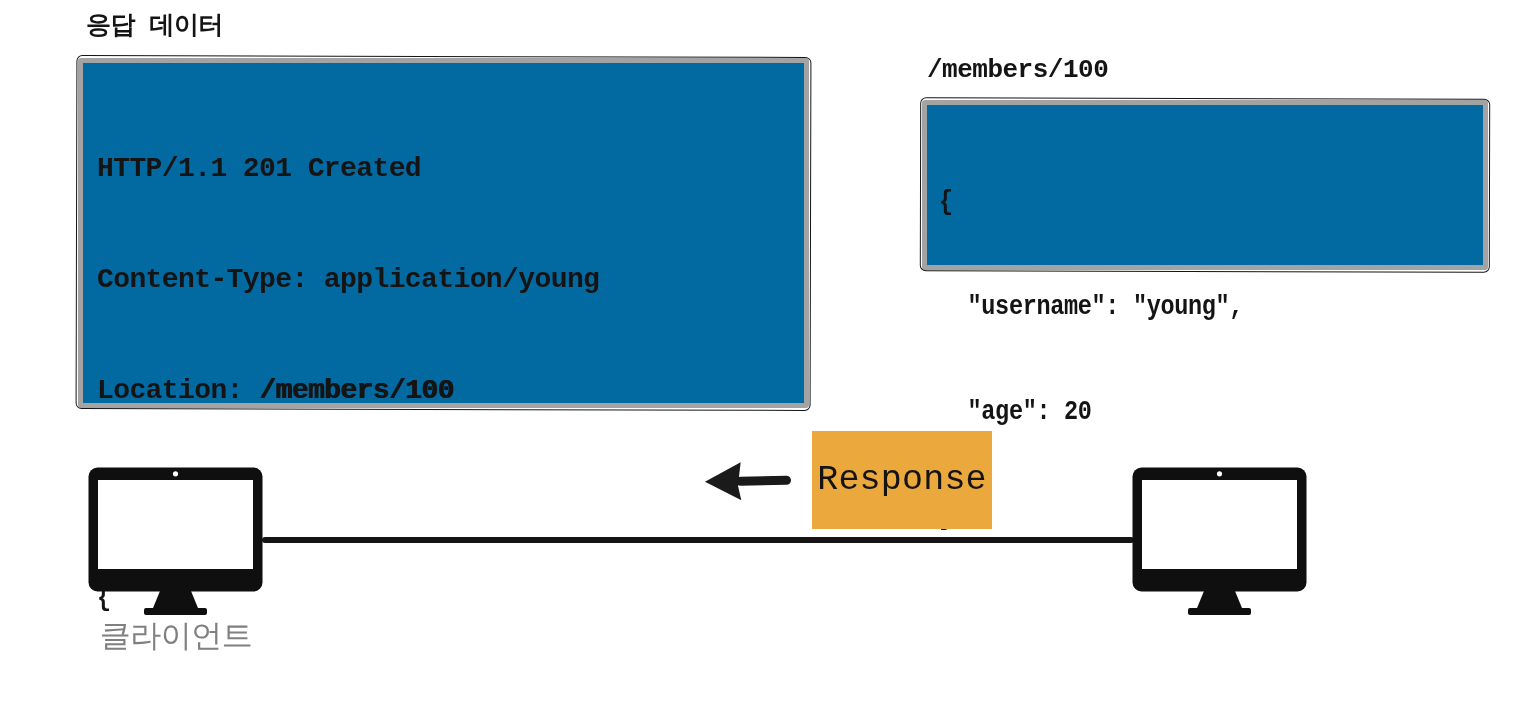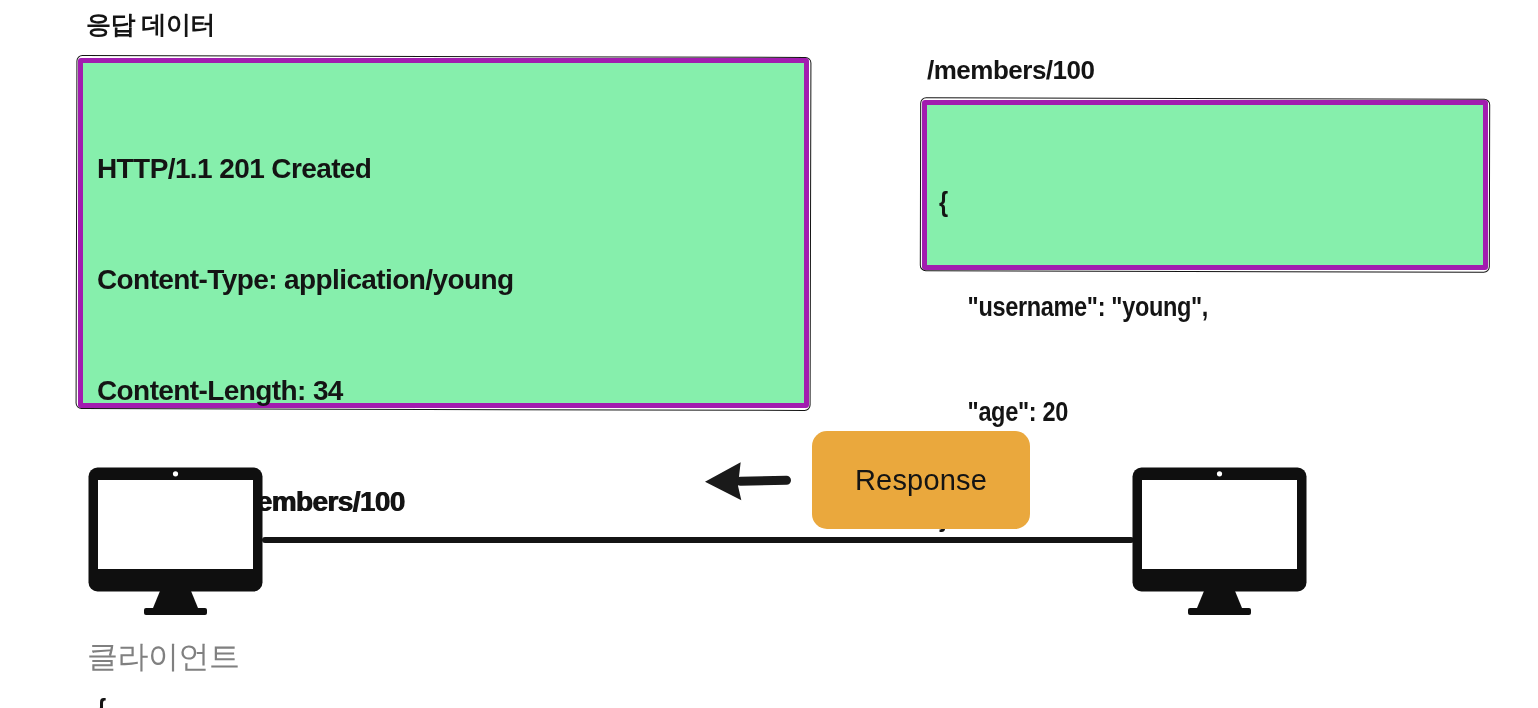--- a/index.html
+++ b/index.html
@@ -1,30 +1,30 @@
 <!DOCTYPE html>
 <html><head>
 <meta charset="utf-8">
 <style>
   * { margin:0; padding:0; box-sizing:border-box; }
   html,body { background:#ffffff; }
   .canvas {
     position:relative;
     width:1538px; height:708px;
     background:#ffffff;
-    font-family:Liberation Sans, sans-serif;
+    font-family:Liberation Mono, monospace;
     color:#141414;
     overflow:hidden;
   }
   
   .sketch-box {
     position:absolute;
-    border:5px solid #a21caf;
+    border:5px solid #a3a3a3;
     border-radius:3px;
-    background:#86efac;
+    background:#0369a1;
   }
   .sketch-box::before {
     content:"";
     position:absolute;
     inset:-7px;
     border:1.6px solid #141414;
     border-radius:6px;
     transform:rotate(.14deg);
     pointer-events:none;
   }
@@ -41,52 +41,51 @@
   }
   #response-box .json-body { margin-top:30px; }
   .json-indent { padding-left:34px; }
   .url-label {
     position:absolute; left:927px; top:55px;
     font-size:26px; font-weight:700; letter-spacing:-0.5px;
   }
   #resource-box { left:922px; top:100px; width:566px; height:170px; padding:9px 12px; }
   #resource-box .json-body { line-height:35px; }
   .response-badge {
-    position:absolute; left:812px; top:431px; width:218px; height:98px;
+    position:absolute; left:812px; top:431px; width:180px; height:98px;
     background:#EAA83D;
     display:flex; align-items:center; justify-content:center;
-    font-size:29px; font-weight:400; color:#141414; letter-spacing:0.2px;border-radius:15px;
+    font-size:35px; font-weight:400; color:#141414; letter-spacing:0.2px;
   }
   .arrow-left { position:absolute; left:703px; top:457px; width:92px; height:48px; }
   .connection-line {
     position:absolute; left:262px; top:537px; width:872px; height:6px;
     background:#141414; border-radius:3px;
   }
   .monitor { position:absolute; width:175px; height:148px; }
   #client-monitor { left:88px;  top:467px; }
   #server-monitor { left:1132px; top:467px; }
   .endpoint-label {
-    position:absolute; top:636px; width:178px;
-    text-align:left; font-size:31px; color:#808080; letter-spacing:-0.5px;
+    position:absolute; top:615px; width:178px;
+    text-align:center; font-size:31px; color:#808080; letter-spacing:-0.5px;
   }
   #client-label { left:87px; }
   #server-label { left:1132px; }
 </style>
 </head>
 <body>
 
 <div class="canvas">
 
   <div class="diagram-title">응답 데이터</div>
 
   <div class="sketch-box" id="response-box">
     <div class="hdr-lines">
       <div>HTTP/1.1 201 Created</div>
       <div>Content-Type: application/young</div>
-      <div>Content-Length: 34</div>
       <div><span>Location: </span><span class="xbold">/members/100</span></div>
     </div>
     <div class="json-body">
       <div>{</div>
       
       
       
     </div>
   </div>
 

